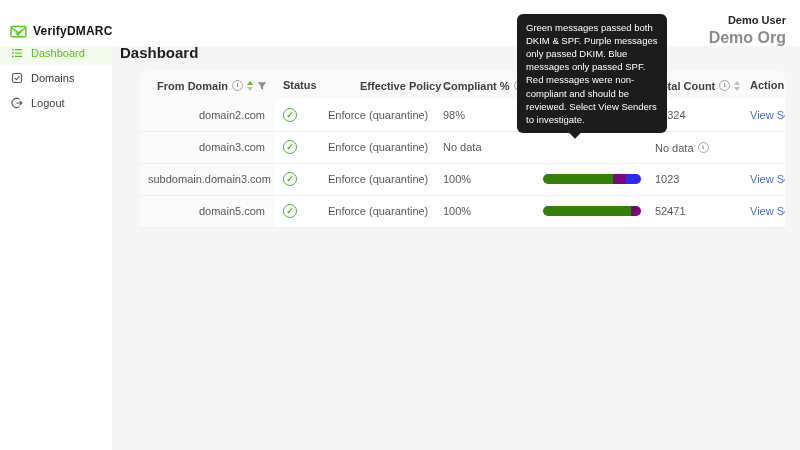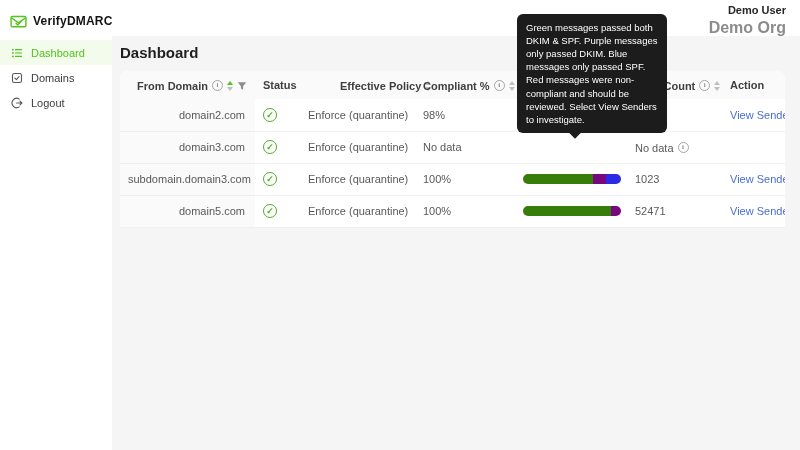--- a/index.html
+++ b/index.html
@@ -3,21 +3,21 @@
 <meta charset="utf-8">
 <style>
   * { box-sizing: border-box; }
   html,body { margin:0; padding:0; }
   body {
     width:800px; height:450px; position:relative; overflow:hidden;
     background:#fff; font-family:"Liberation Sans", sans-serif; color:#333;
   }
 
   
-  .topbar{ position:absolute; top:6px; left:0; width:800px; height:30px;
+  .topbar{ position:absolute; top:16px; left:0; width:800px; height:30px;
     background:#fff; display:flex; justify-content:space-between; align-items:center;
     padding:0 14px 0 10px; z-index:3;gap:44px;}
   .logo{ display:flex; align-items:center; gap:6px; }
   .logo svg{ display:block; }
   .logo-text{ font-size:12px; font-weight:bold; color:#141414; letter-spacing:.2px;}
   .userbox{ text-align:right; line-height:1.25; }
   .user-name{ font-size:11px; color:#262626; font-weight:600;}
   .user-org{ font-size:16px; color:#8c8c8c;font-weight:bold;}
 
   
@@ -39,21 +39,21 @@
     border-radius:4px; display:flex; align-items:center; justify-content:space-between;
     padding:0 8px; font-size:10.5px; color:#595959; cursor:pointer;}
   .select-box .chev{ color:#bfbfbf; display:flex;}
   .date-box{ width:145px; height:22px; background:#fff; border:1px solid #f0f0f0;
     border-radius:4px; display:flex; align-items:center; gap:5px;
     padding:0 7px; font-size:10.5px; color:#595959; cursor:text;}
   .date-sep{ color:#bfbfbf; font-size:9px;}
   .cal{ margin-left:auto; color:#bfbfbf; display:flex;}
 
   
-  .table-wrap{ background:#fff; border-radius:8px 8px 0 0; overflow:hidden;}
+  .table-wrap{ background:#fff; border-radius:8px 8px 0 0; overflow:hidden;margin-left:20px;}
   table{ width:100%; border-collapse:collapse; table-layout:fixed; font-size:11px; color:#595959;}
   thead th{ background:#fafafa; height:28px; font-weight:600; color:#3f3f3f;
     text-align:left; padding:0 8px; white-space:nowrap;}
   th.col-domain{ text-align:right;}
   tbody td{ height:32px; border-bottom:1px solid #f0f0f0; padding:0 8px; white-space:nowrap;}
   td.td-domain{ background:#fafafa; text-align:right; padding-right:10px;}
   tr.row-warn td:not(.td-domain){ background:var(--row-warning-bg,#fdf8e3);}
   .hflex{ display:inline-flex; align-items:center; gap:4px; vertical-align:middle;}
 
   .info-icon{ width:11px; height:11px; border:1px solid #a6a6a6; border-radius:50%;

